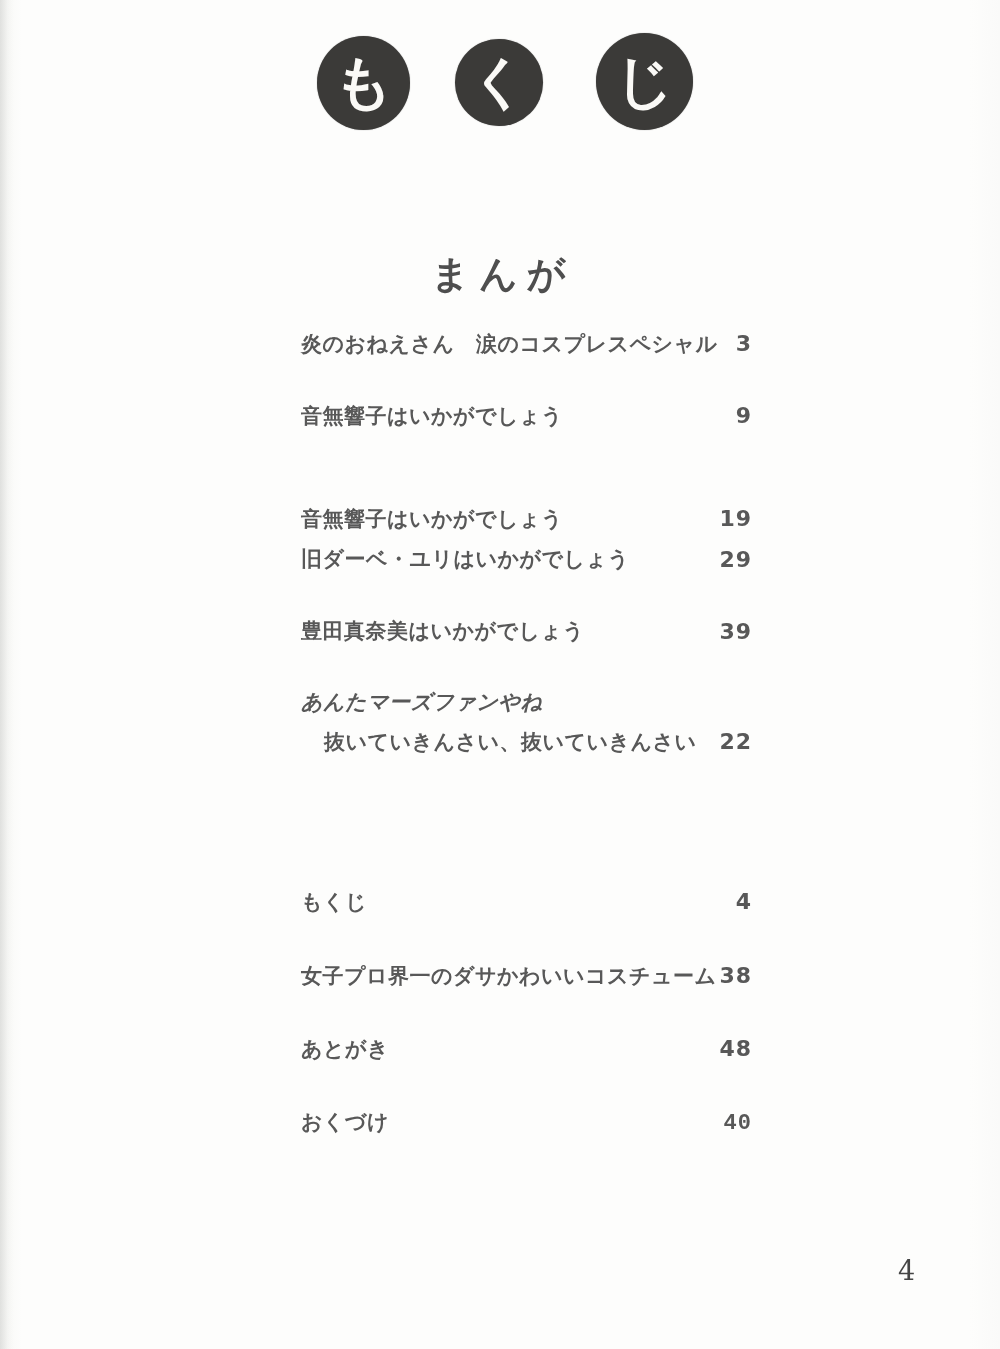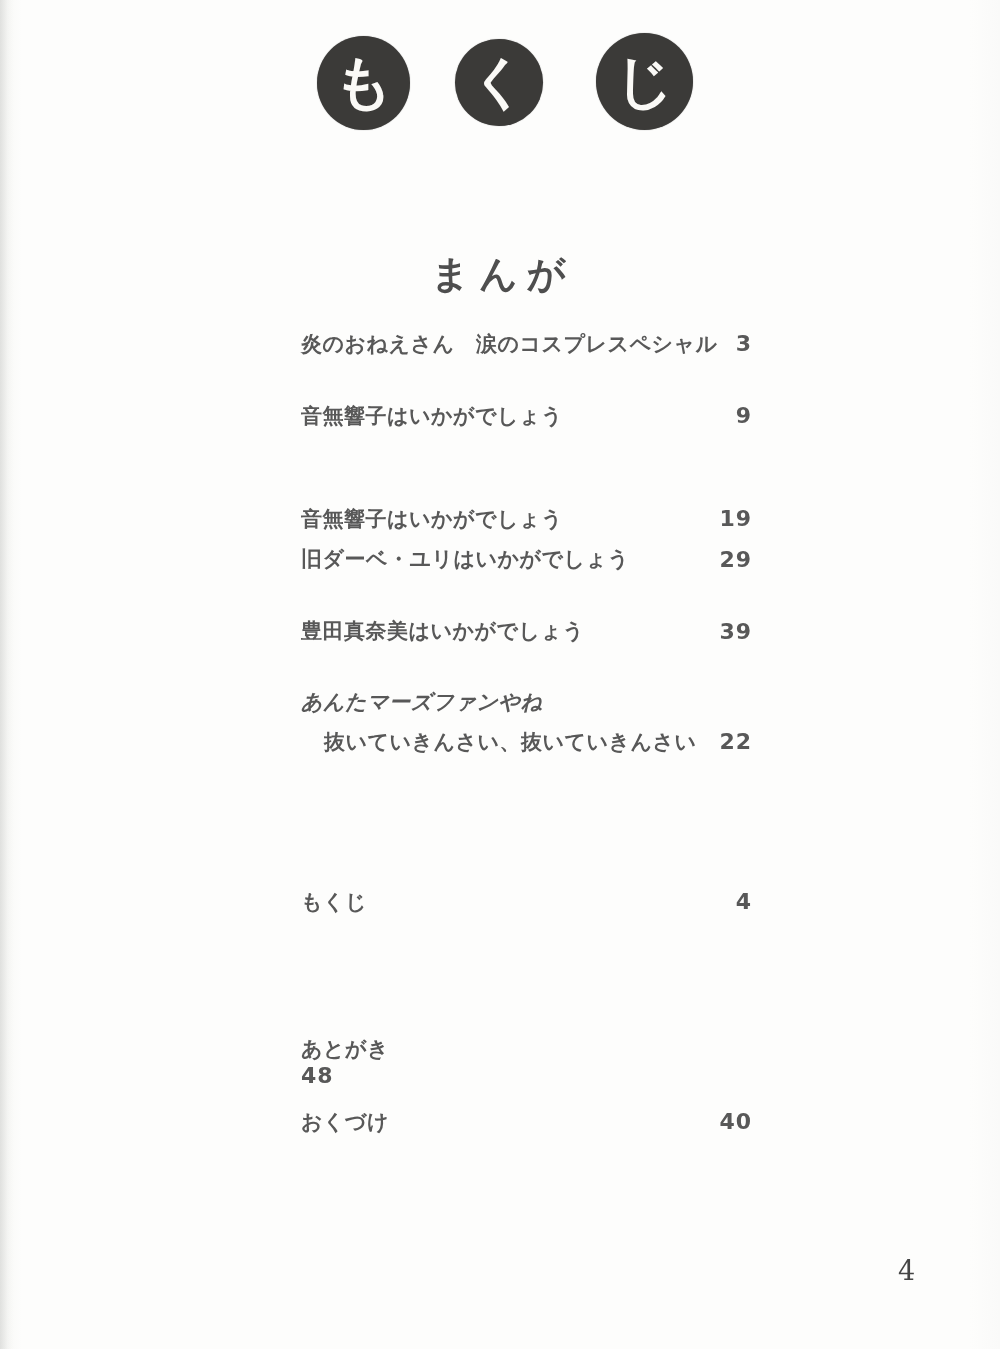--- a/index.html
+++ b/index.html
@@ -68,22 +68,22 @@
   .indent-1 { padding-left: 23px; text-align: right; }
   #row-m1 { top: 330px; }
   #row-m2 { top: 402px; }
   #row-m3 { top: 473px; margin-top: 32px; }
   #row-m4 { top: 545px; align-items: center; }
   #row-m5 { top: 617px; align-items: center; }
   #row-m6a { top: 688px; font-style: italic; }
   #row-m6b { top: 728px; }
   #row-o1 { top: 888px; gap: 40px; }
   #row-o2 { top: 962px; }
-  #row-o3 { top: 1035px; flex-direction: column; }
-  #row-o4 { top: 1108px; }
+  #row-o3 { top: 1035px; }
+  #row-o4 { top: 1108px; font-family: Liberation Mono, monospace; }
   .footer-page-number {
     position: absolute;
     left: 898px;
     top: 1255px;
     font-family: "DejaVu Serif", "Liberation Serif", serif;
     font-size: 27px;
     color: #454545;
   }
 </style>
 </head>
@@ -129,20 +129,24 @@
   </div>
   <div class="toc-row" id="row-m6b">
     <span class="indent-1">抜いていきんさい、抜いていきんさい</span>
     <span class="num">22</span>
   </div>
 
   <div class="toc-row" id="row-o1">
     <span>もくじ</span>
     <span class="num">4</span>
   </div>
+  <div class="toc-row" id="row-o2">
+    <span>女子プロ界一のダサかわいいコスチューム</span>
+    <span class="num">38</span>
+  </div>
   <div class="toc-row" id="row-o3">
     <span>あとがき</span>
     <span class="num">48</span>
   </div>
   <div class="toc-row" id="row-o4">
     <span>おくづけ</span>
     <span class="num">40</span>
   </div>
 
   <div class="footer-page-number">4</div>

